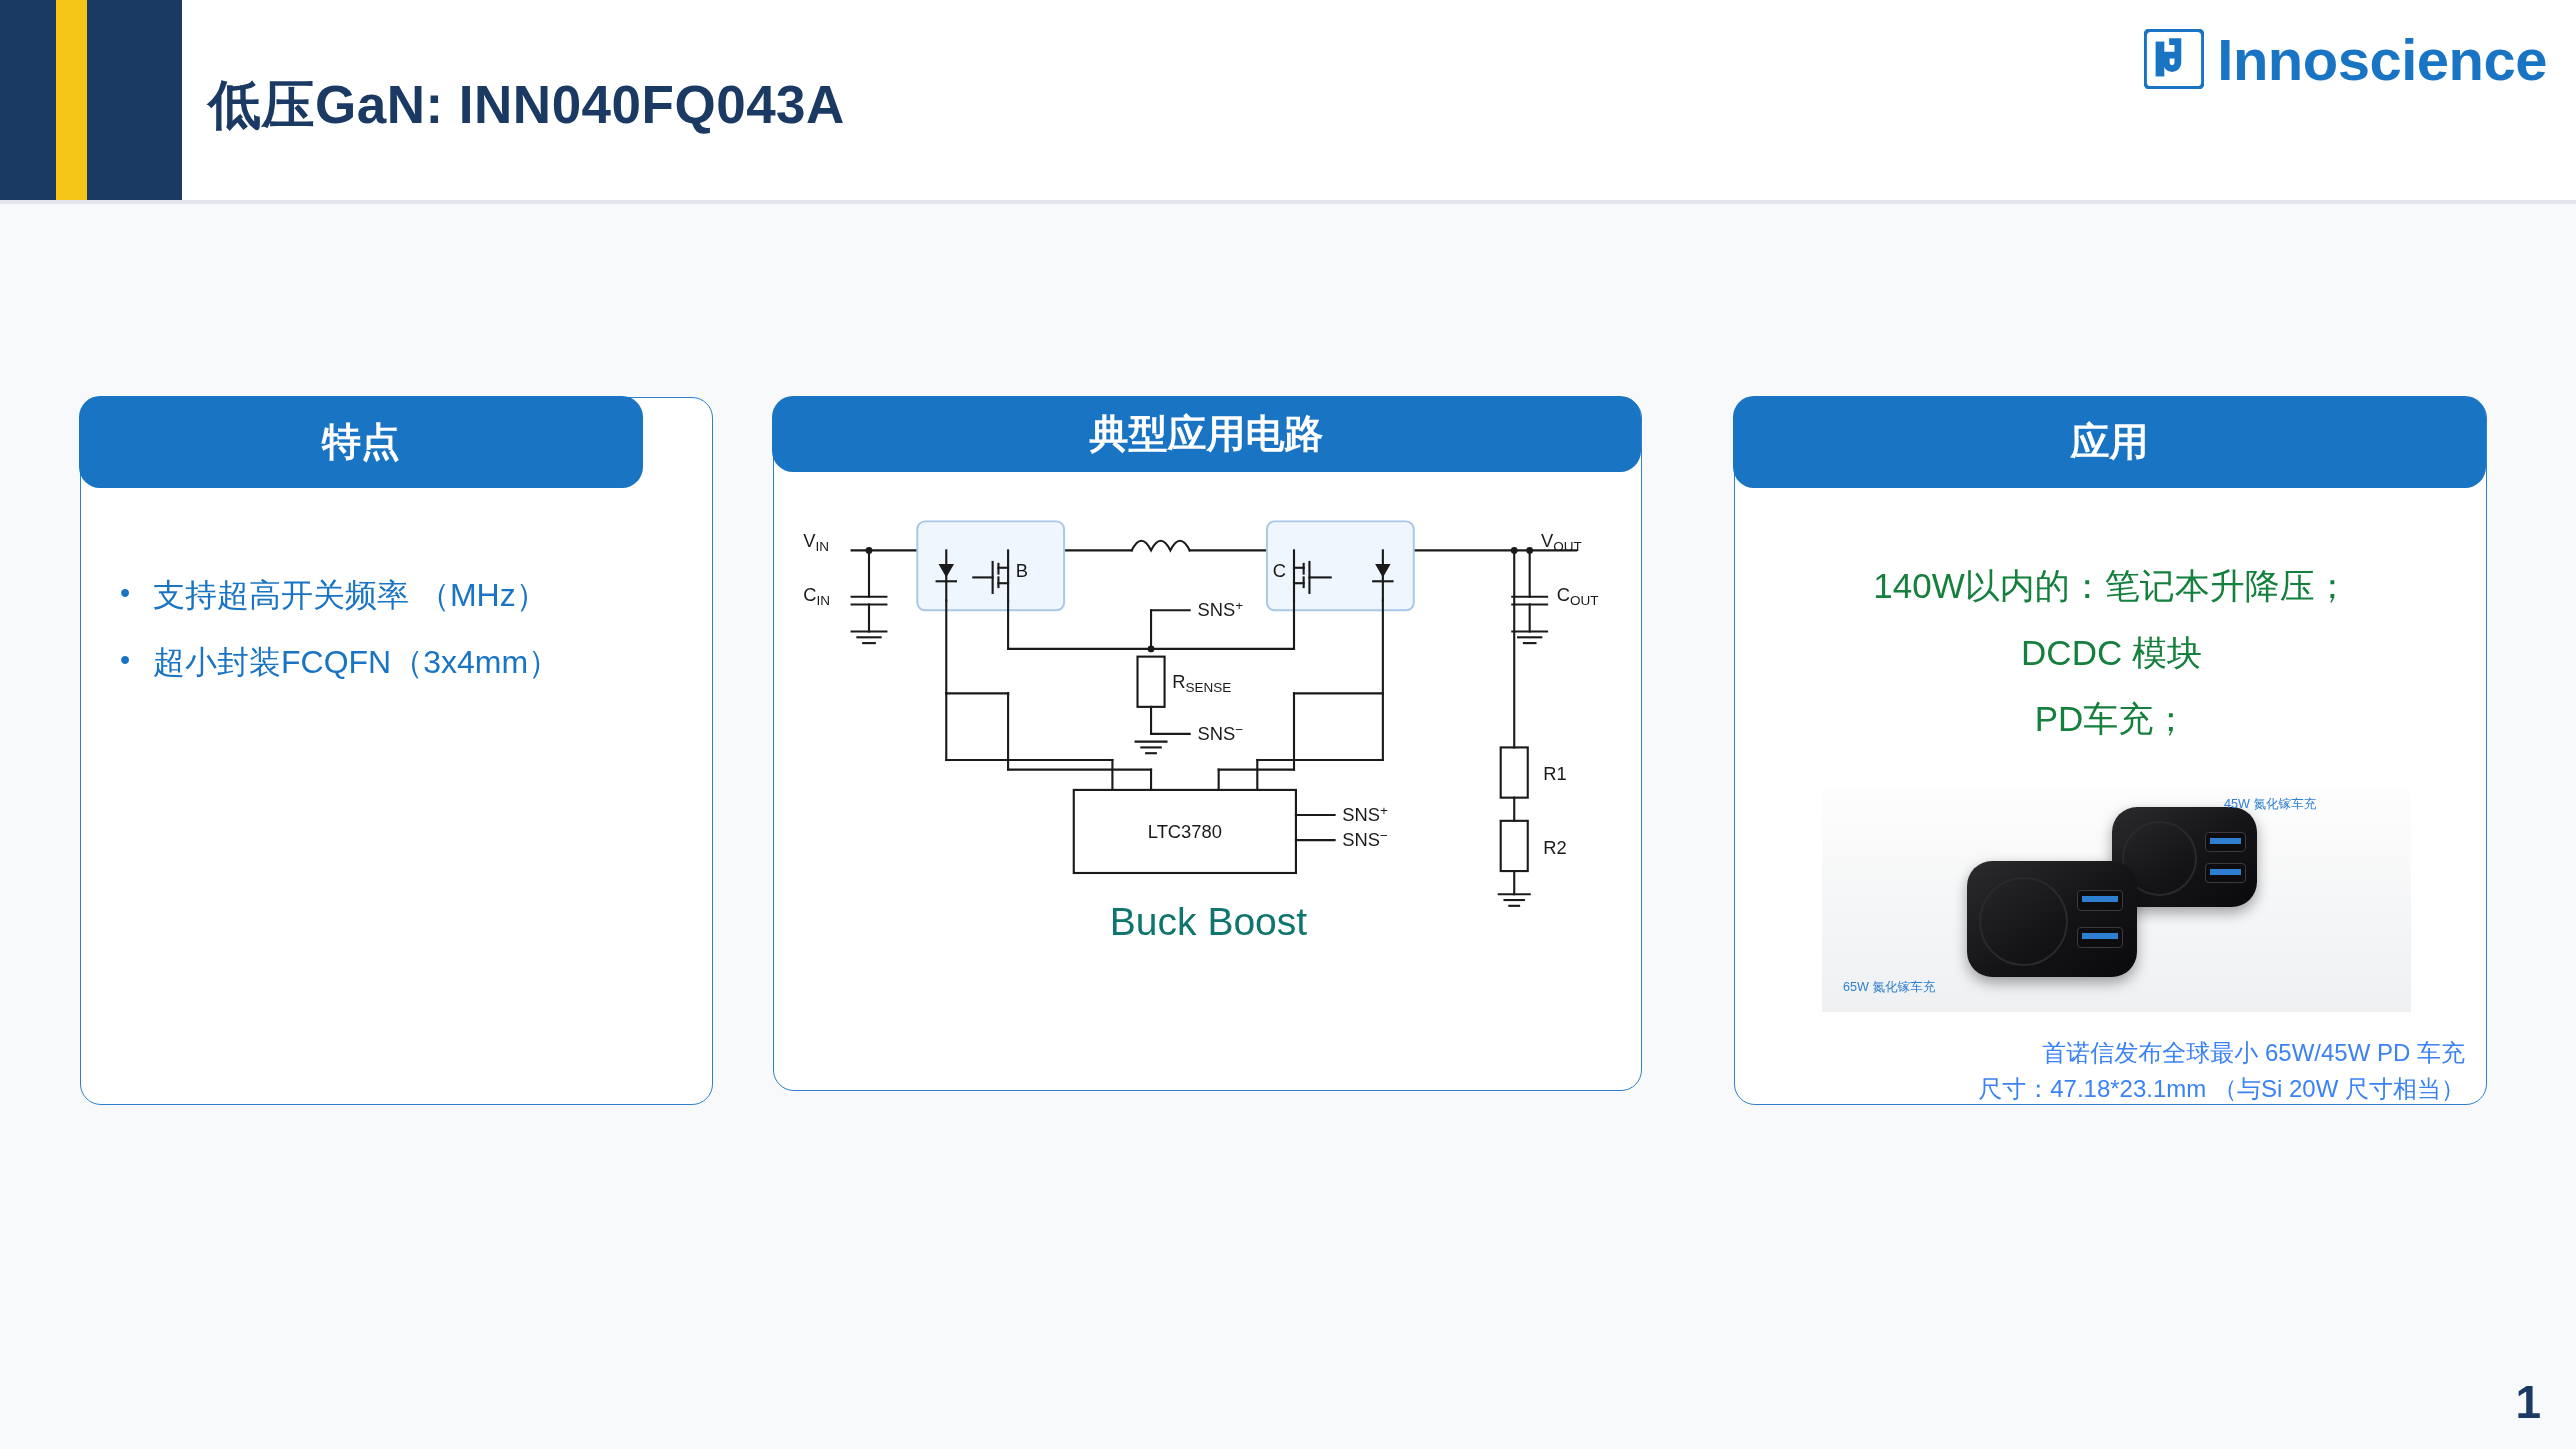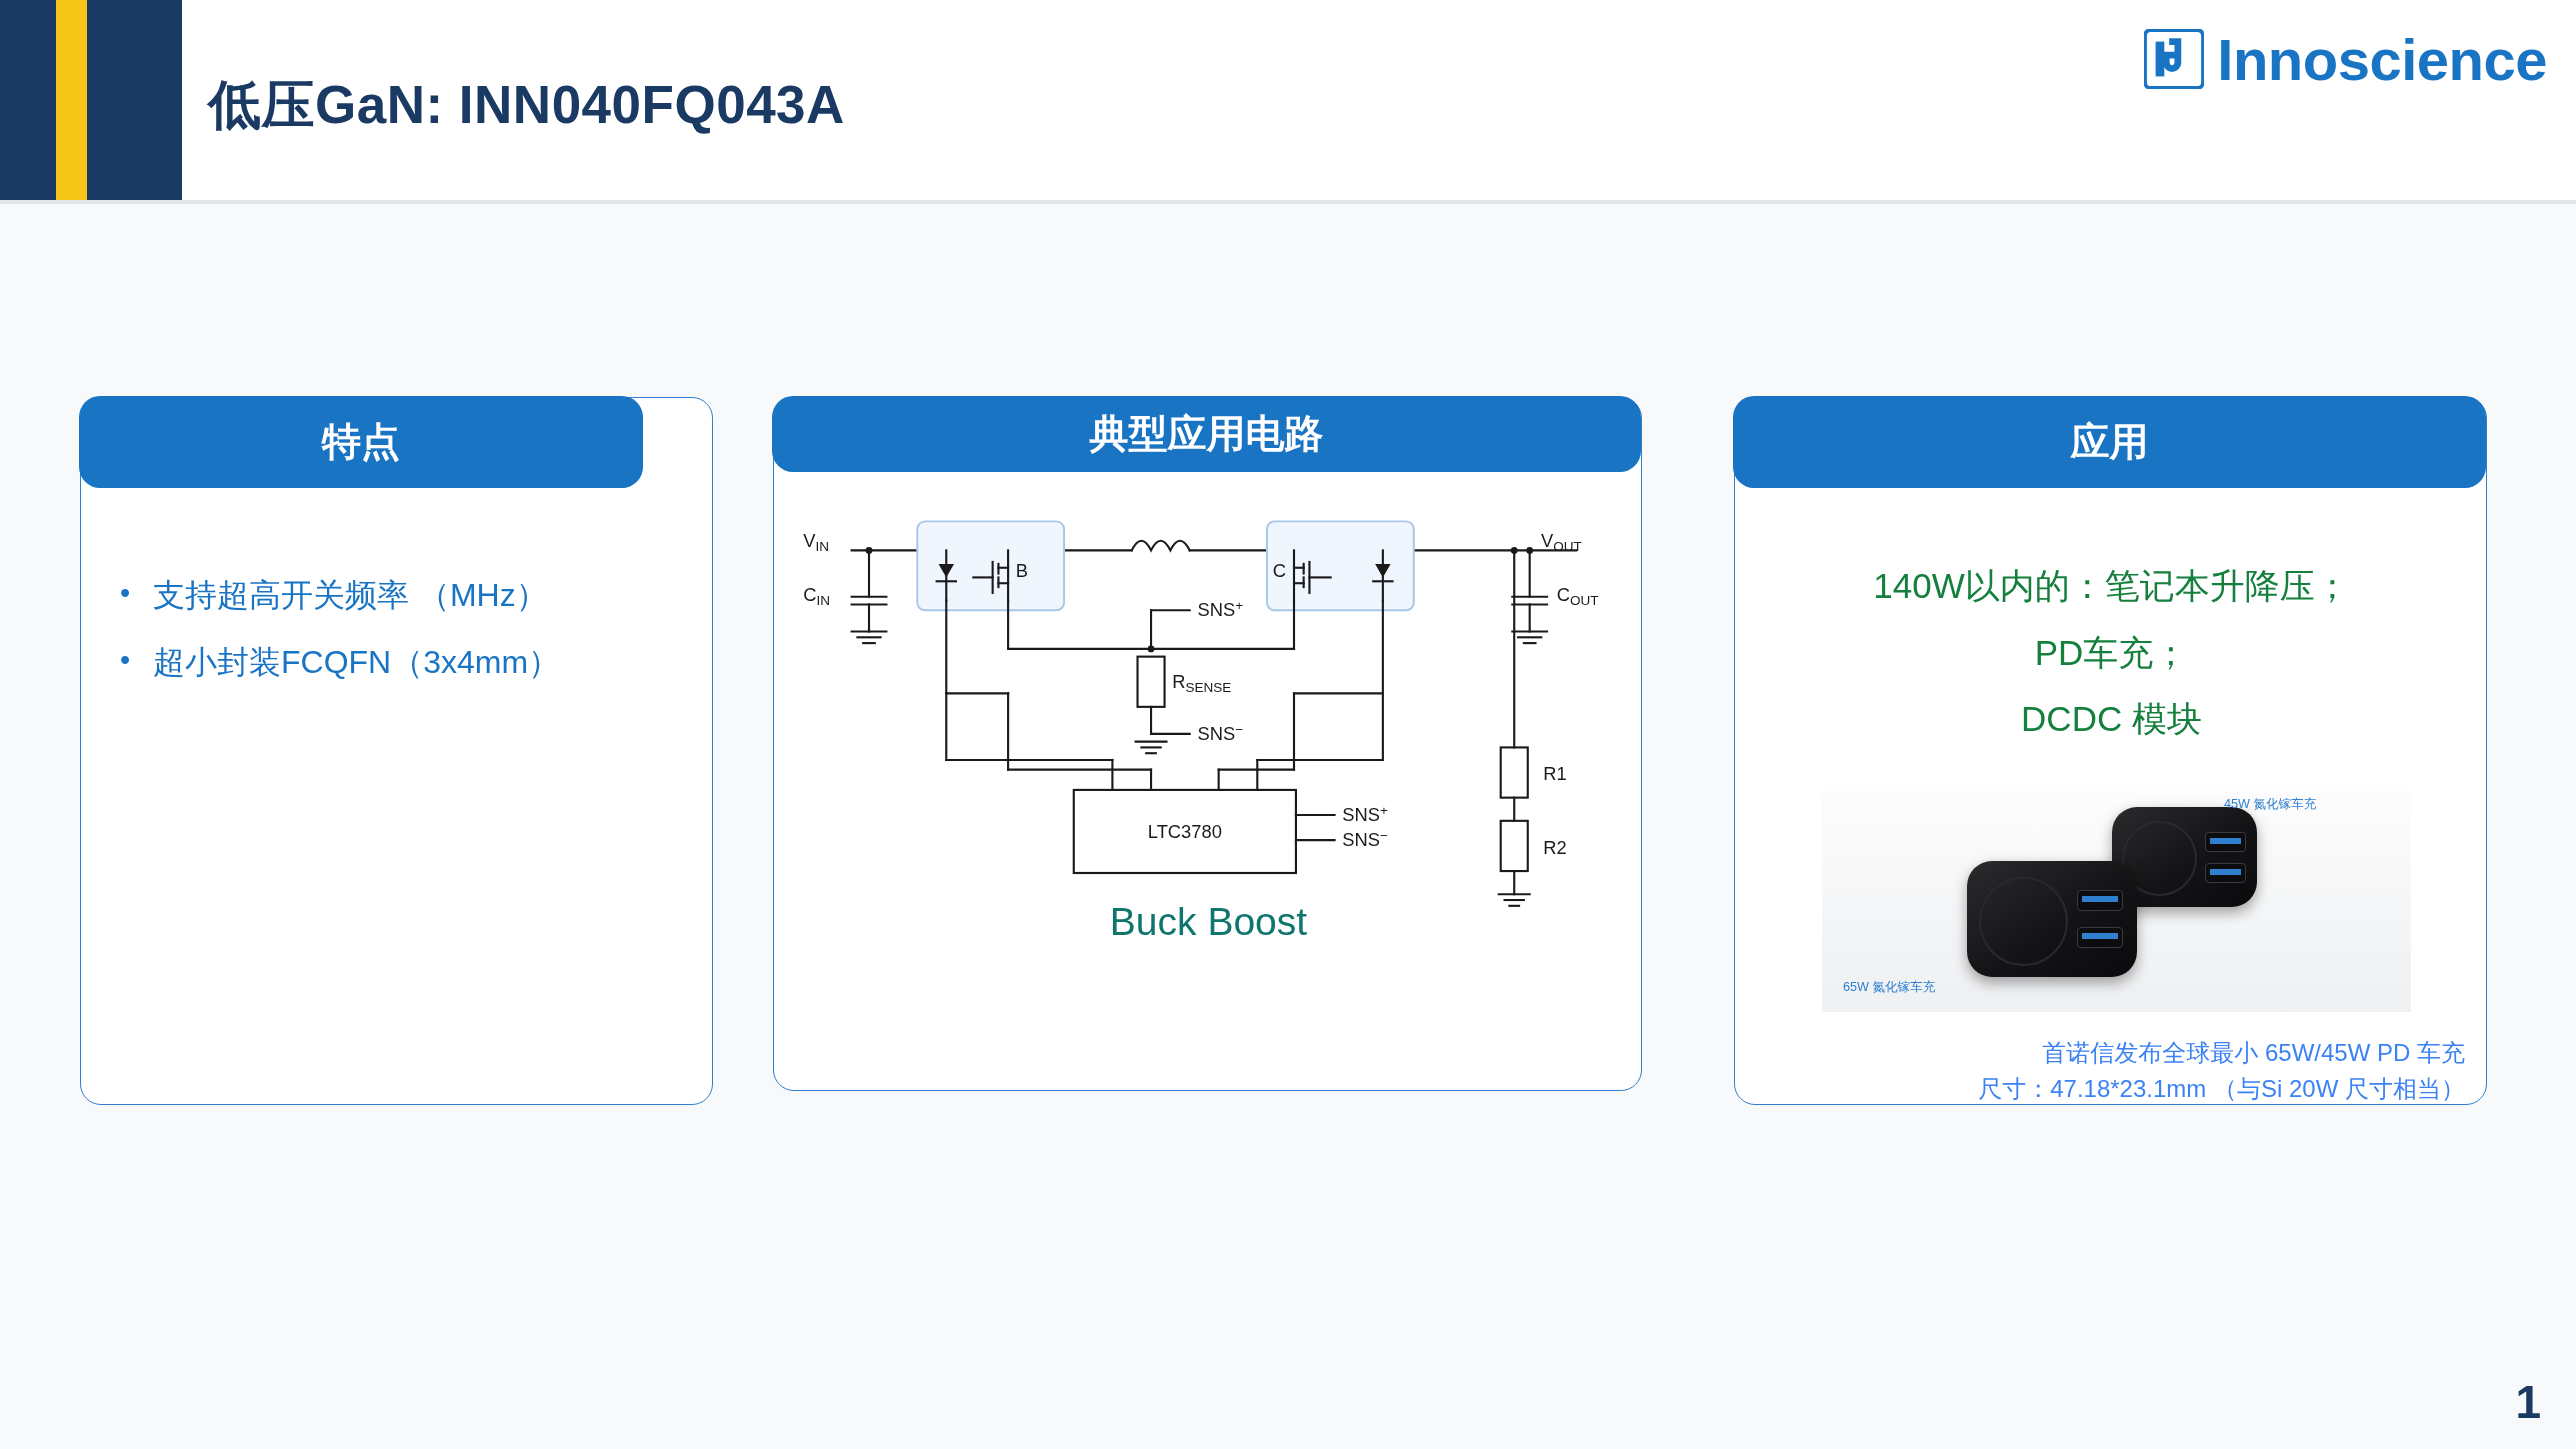--- a/index.html
+++ b/index.html
@@ -401,22 +401,22 @@
   </div>
 
   <div class="circuit-caption" style="top:502px">Buck Boost</div>
 </div>
 
 <div class="panel" id="panel-apps">
   <div class="panel-head">应用</div>
 
   <div class="app-lines">
     <div>140W以内的：笔记本升降压；</div>
+    <div>DCDC 模块</div>
     <div>PD车充；</div>
-    <div>DCDC 模块</div>
   </div>
 
   <div class="app-photo">
 
     <div class="charger" style="left:290px; top:17.4px; width:145px; height:100px;">
       <div class="ring" style="left:9.7px; top:13.5px; width:71px; height:71px;"></div>
       <div class="usb" style="left:93px; top:25px; width:39px; height:17.4px;">
           <i></i>
         </div>
       <div class="usb" style="left:93px; top:56px; width:39px; height:17.4px;">

